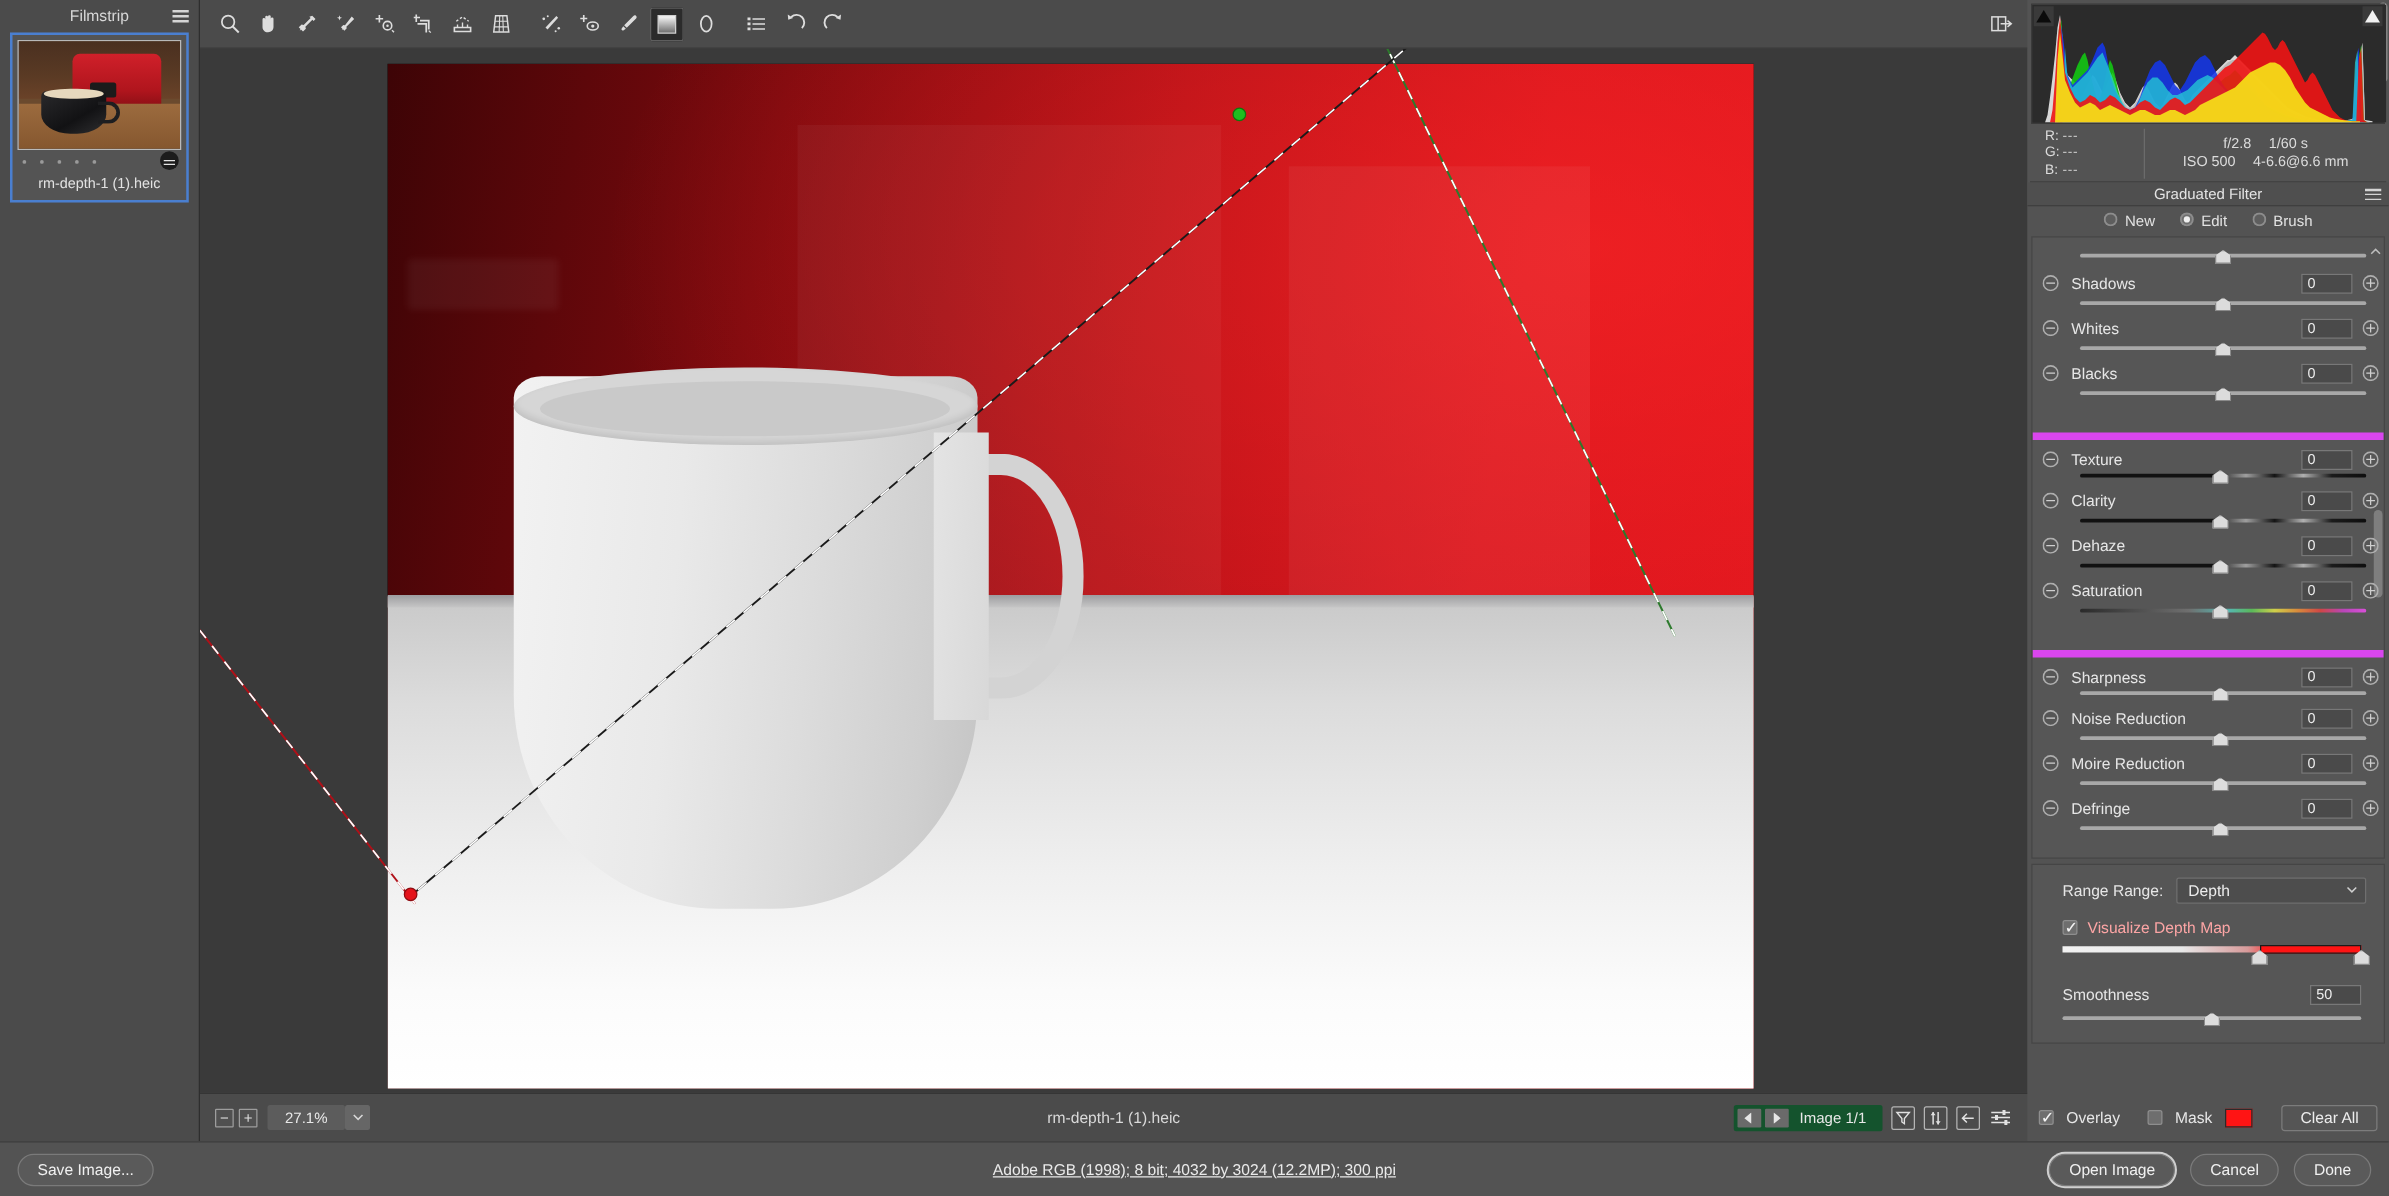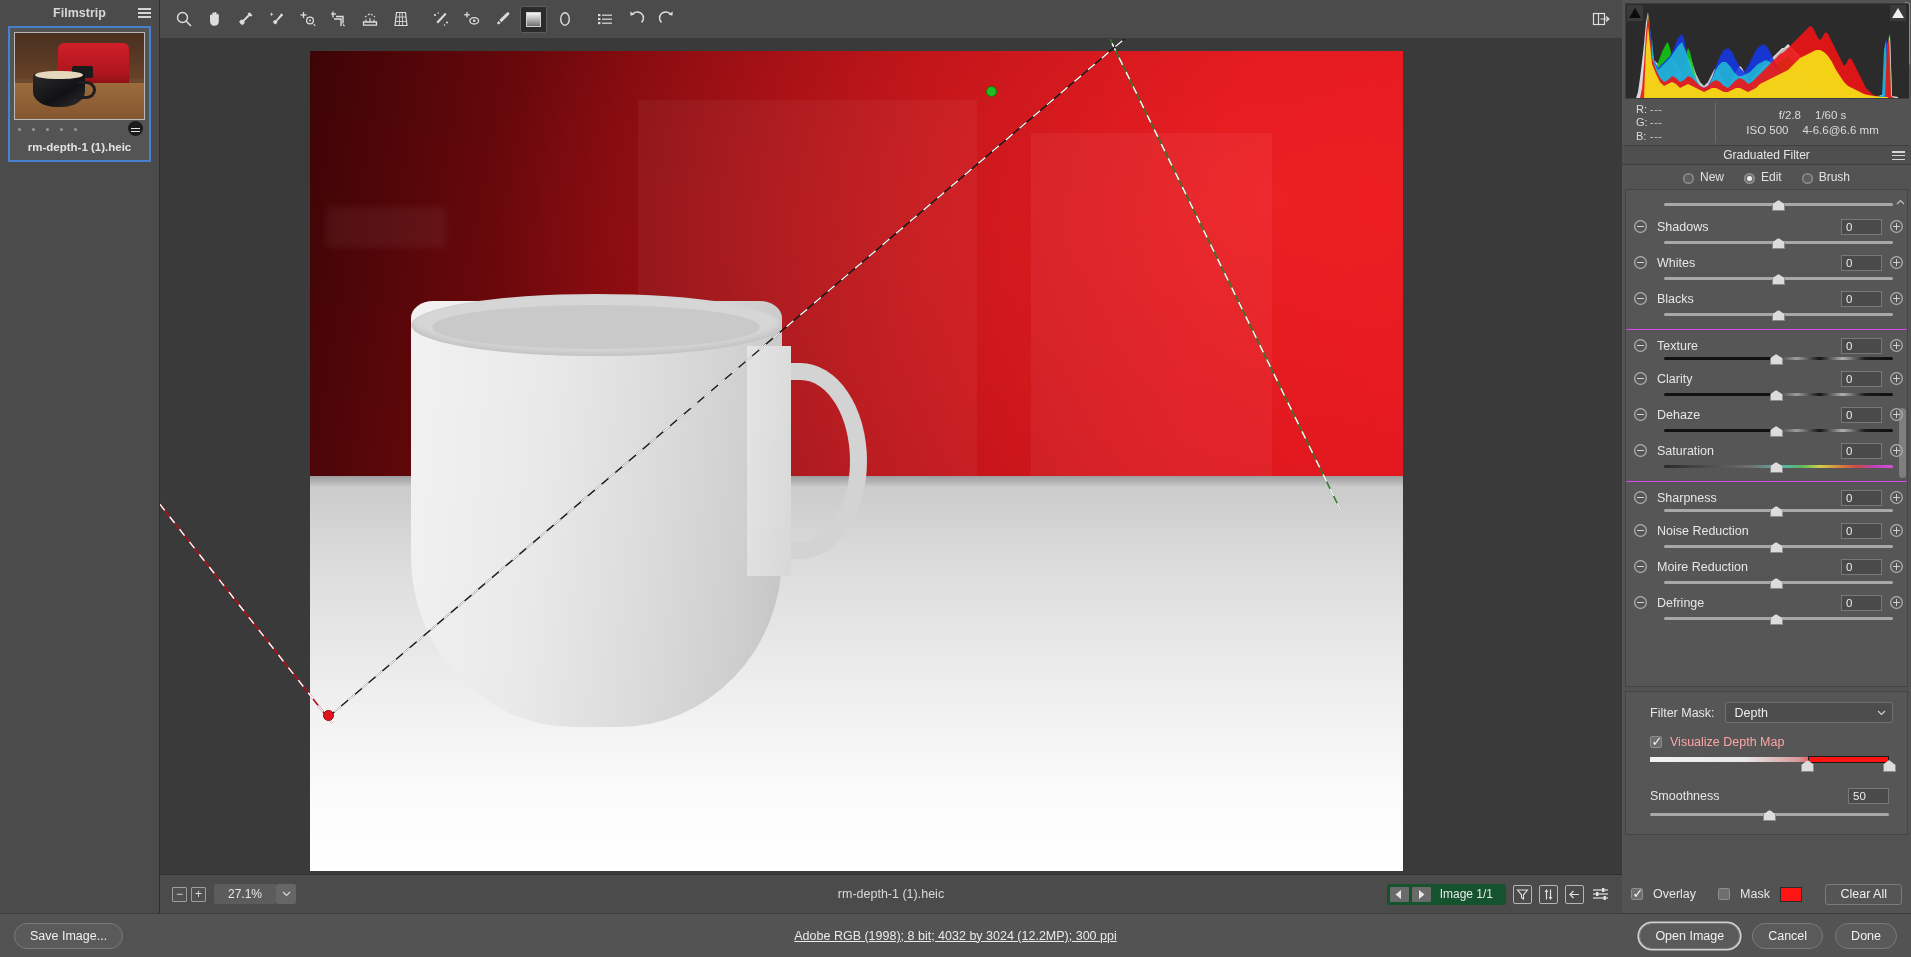--- a/index.html
+++ b/index.html
@@ -8,21 +8,21 @@
     background: #535353;
     font-family: "Liberation Sans", sans-serif;
     overflow: hidden;
     -webkit-font-smoothing: antialiased;
   }
   #app { position: relative; width: 1911px; height: 957px; background: #535353; }
 
   
   #filmstrip {
     position: absolute; left: 0; top: 0; width: 160px; height: 913px;
-    background: #4b4b4b; border-right: 1px solid #2e2e2e; font-weight: bold;
+    background: #4b4b4b; border-right: 1px solid #2e2e2e;
   }
   #filmstrip-header {
     height: 26px; display: flex; align-items: center; justify-content: center;
     position: relative; color: #d8d8d8; font-size: 12.5px;
   }
   #filmstrip-menu-icon {
     position: absolute; right: 8px; top: 8px; width: 13px; height: 10px;
     display: flex; flex-direction: column; justify-content: space-between;
   }
   #filmstrip-menu-icon i { display: block; height: 1.6px; background: #d5d5d5; }
@@ -266,38 +266,38 @@
     border-bottom: 1px solid #3f3f3f;
   }
   #panel-title-menu { position: absolute; right: 6px; top: 5px; width: 13px; height: 9px;
     display: flex; flex-direction: column; justify-content: space-between; cursor: pointer; }
   #panel-title-menu i { height: 1.5px; background: #d5d5d5; }
 
   #mode-row {
     height: 24px; display: flex; align-items: center; justify-content: center;
     gap: 20px; color: #e2e2e2; font-size: 12px;
   }
-  .radio-item { display: flex; align-items: flex-end; gap: 6px; cursor: pointer; }
+  .radio-item { display: flex; align-items: flex-start; gap: 6px; cursor: pointer; }
   .radio {
     width: 11px; height: 11px; border-radius: 50%; background: #5e5e5e;
     box-shadow: inset 0 0 0 1.5px #8d8d8d; position: relative;
   }
   .radio.on { background: #6f6f6f; }
   .radio.on:after {
     content: ""; position: absolute; left: 3px; top: 3px; width: 5px; height: 5px;
     border-radius: 50%; background: #f0f0f0;
   }
 
   #slider-panel {
     position: relative; margin: 0 3px; background: #565656;
     border: 1px solid #454545; height: 498px; overflow: hidden;
   }
   #slider-scroll { padding: 0 0 2px; }
   .partial-track { padding: 10px 14px 2px 38px; }
-  .group { border-bottom: 1px solid #d946ef; padding-bottom: 7px; }
+  .group { border-bottom: 6px solid #d946ef; padding-bottom: 24px; }
   .group:last-child { border-bottom: none; }
   .srow { position: relative; padding: 1px 0 0; }
   .srow-top {
     display: flex; align-items: center; height: 23px; padding: 0 4px 0 8px;
   }
   .circ-btn {
     width: 13px; height: 13px; border-radius: 50%;
     box-shadow: inset 0 0 0 1.3px #aeaeae; position: relative; flex: none; cursor: pointer;
   }
   .circ-btn:before {
@@ -928,21 +928,21 @@
               <div class="knob" style="left:49%"></div>
             </div>
           </div>
         </div>
 
       </div>
     </div>
 
     <div id="rangemask">
       <div id="rm-row1">
-        <span id="rm-label">Filter Mask:</span>
+        <span id="rm-label">Range Range:</span>
         <span id="rm-select">
           <span>Depth</span>
           <span class="caret">
             <svg width="9" height="6" viewBox="0 0 9 6">
                 <path d="M1 1l3.5 3.5L8 1" fill="none" stroke="#cfcfcf" stroke-width="1.2"></path>
               </svg>
           </span>
         </span>
       </div>
       <div id="rm-check-row">

